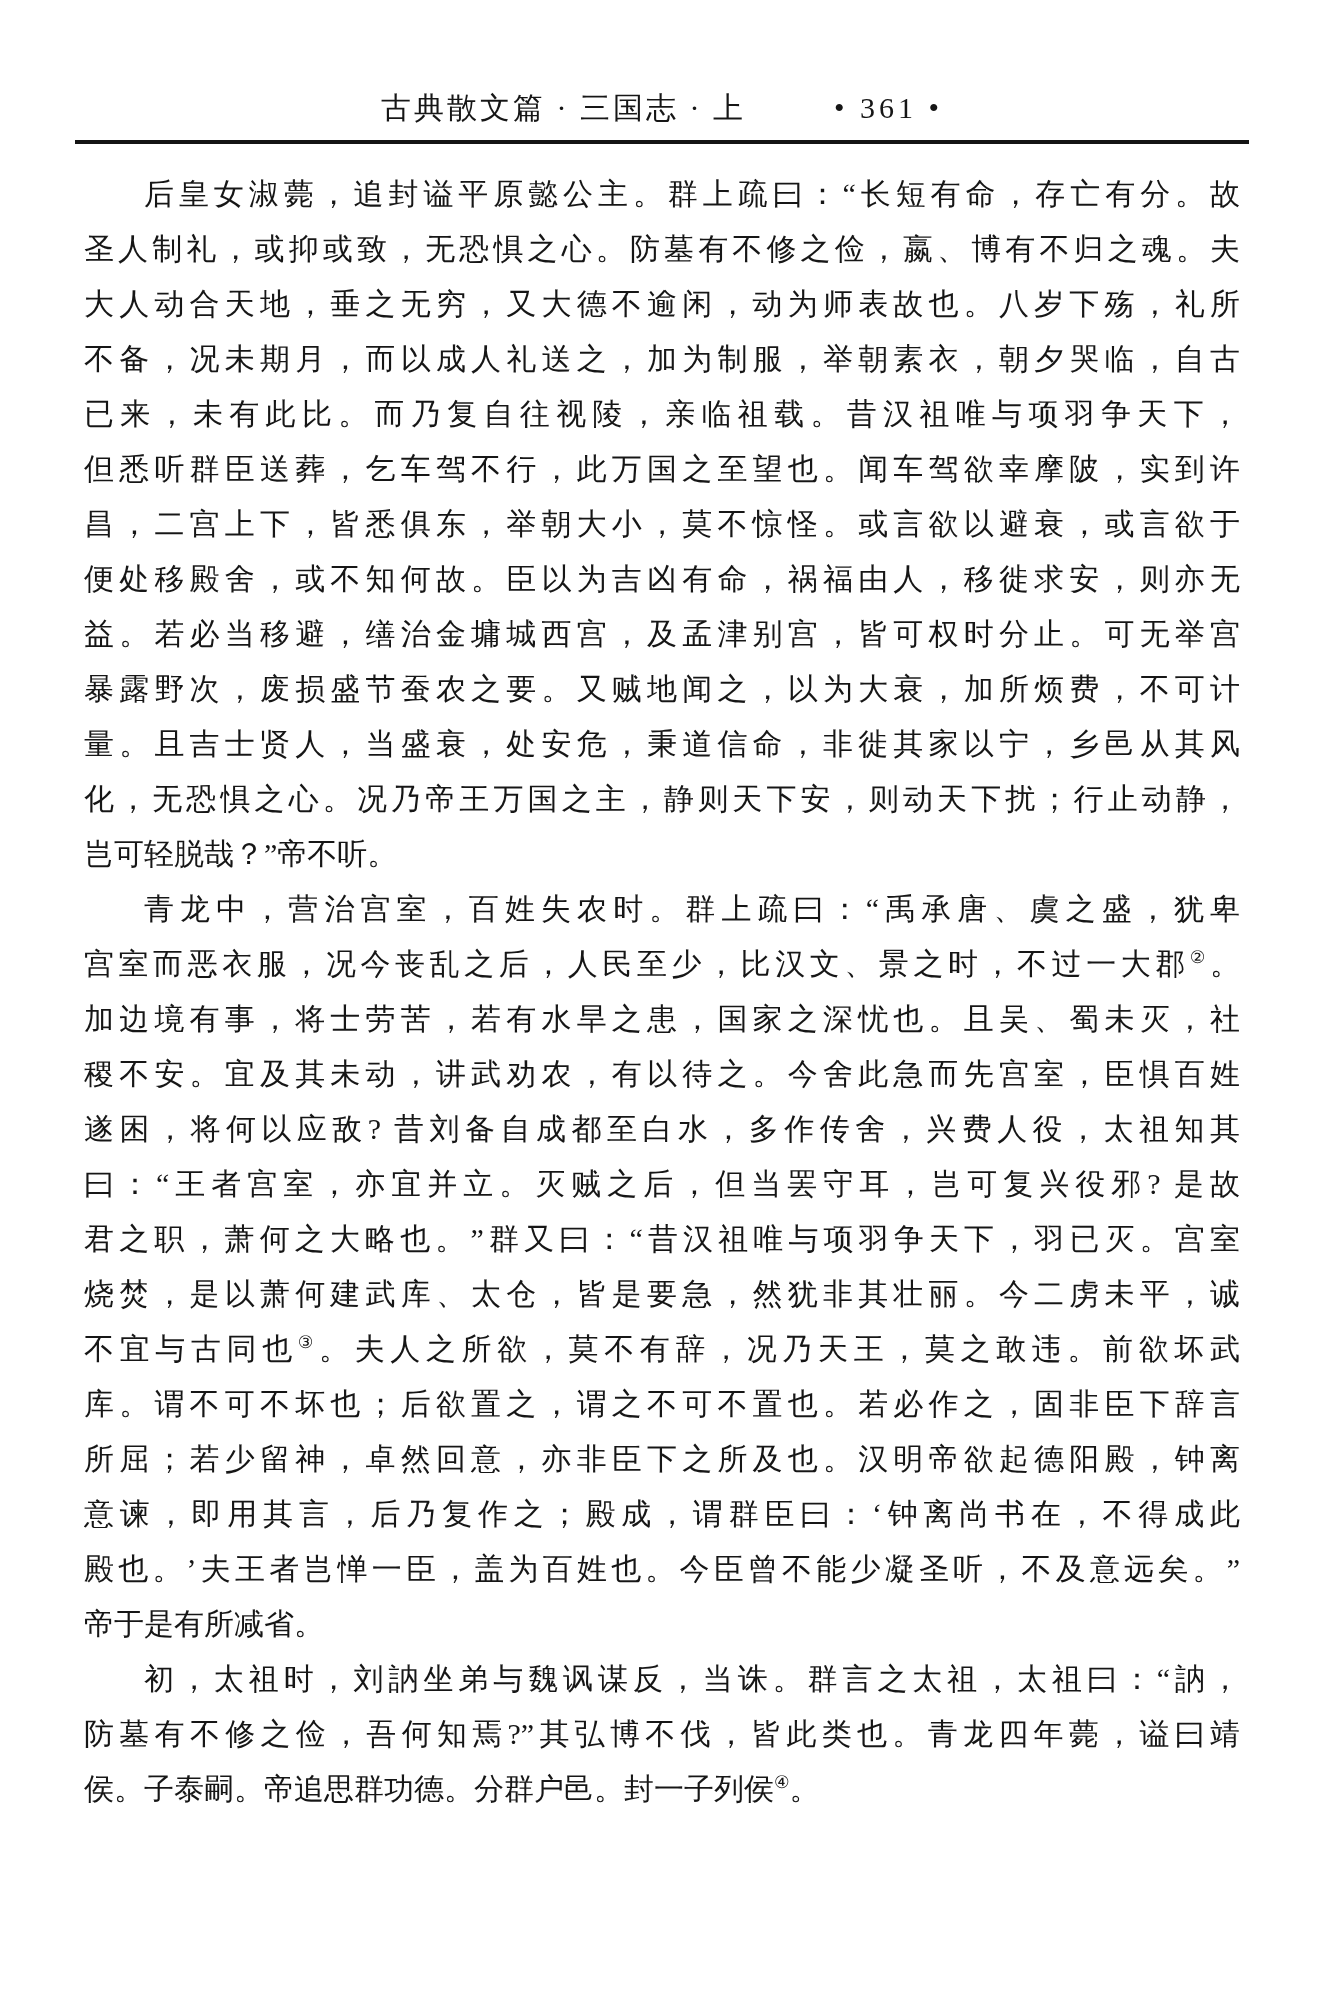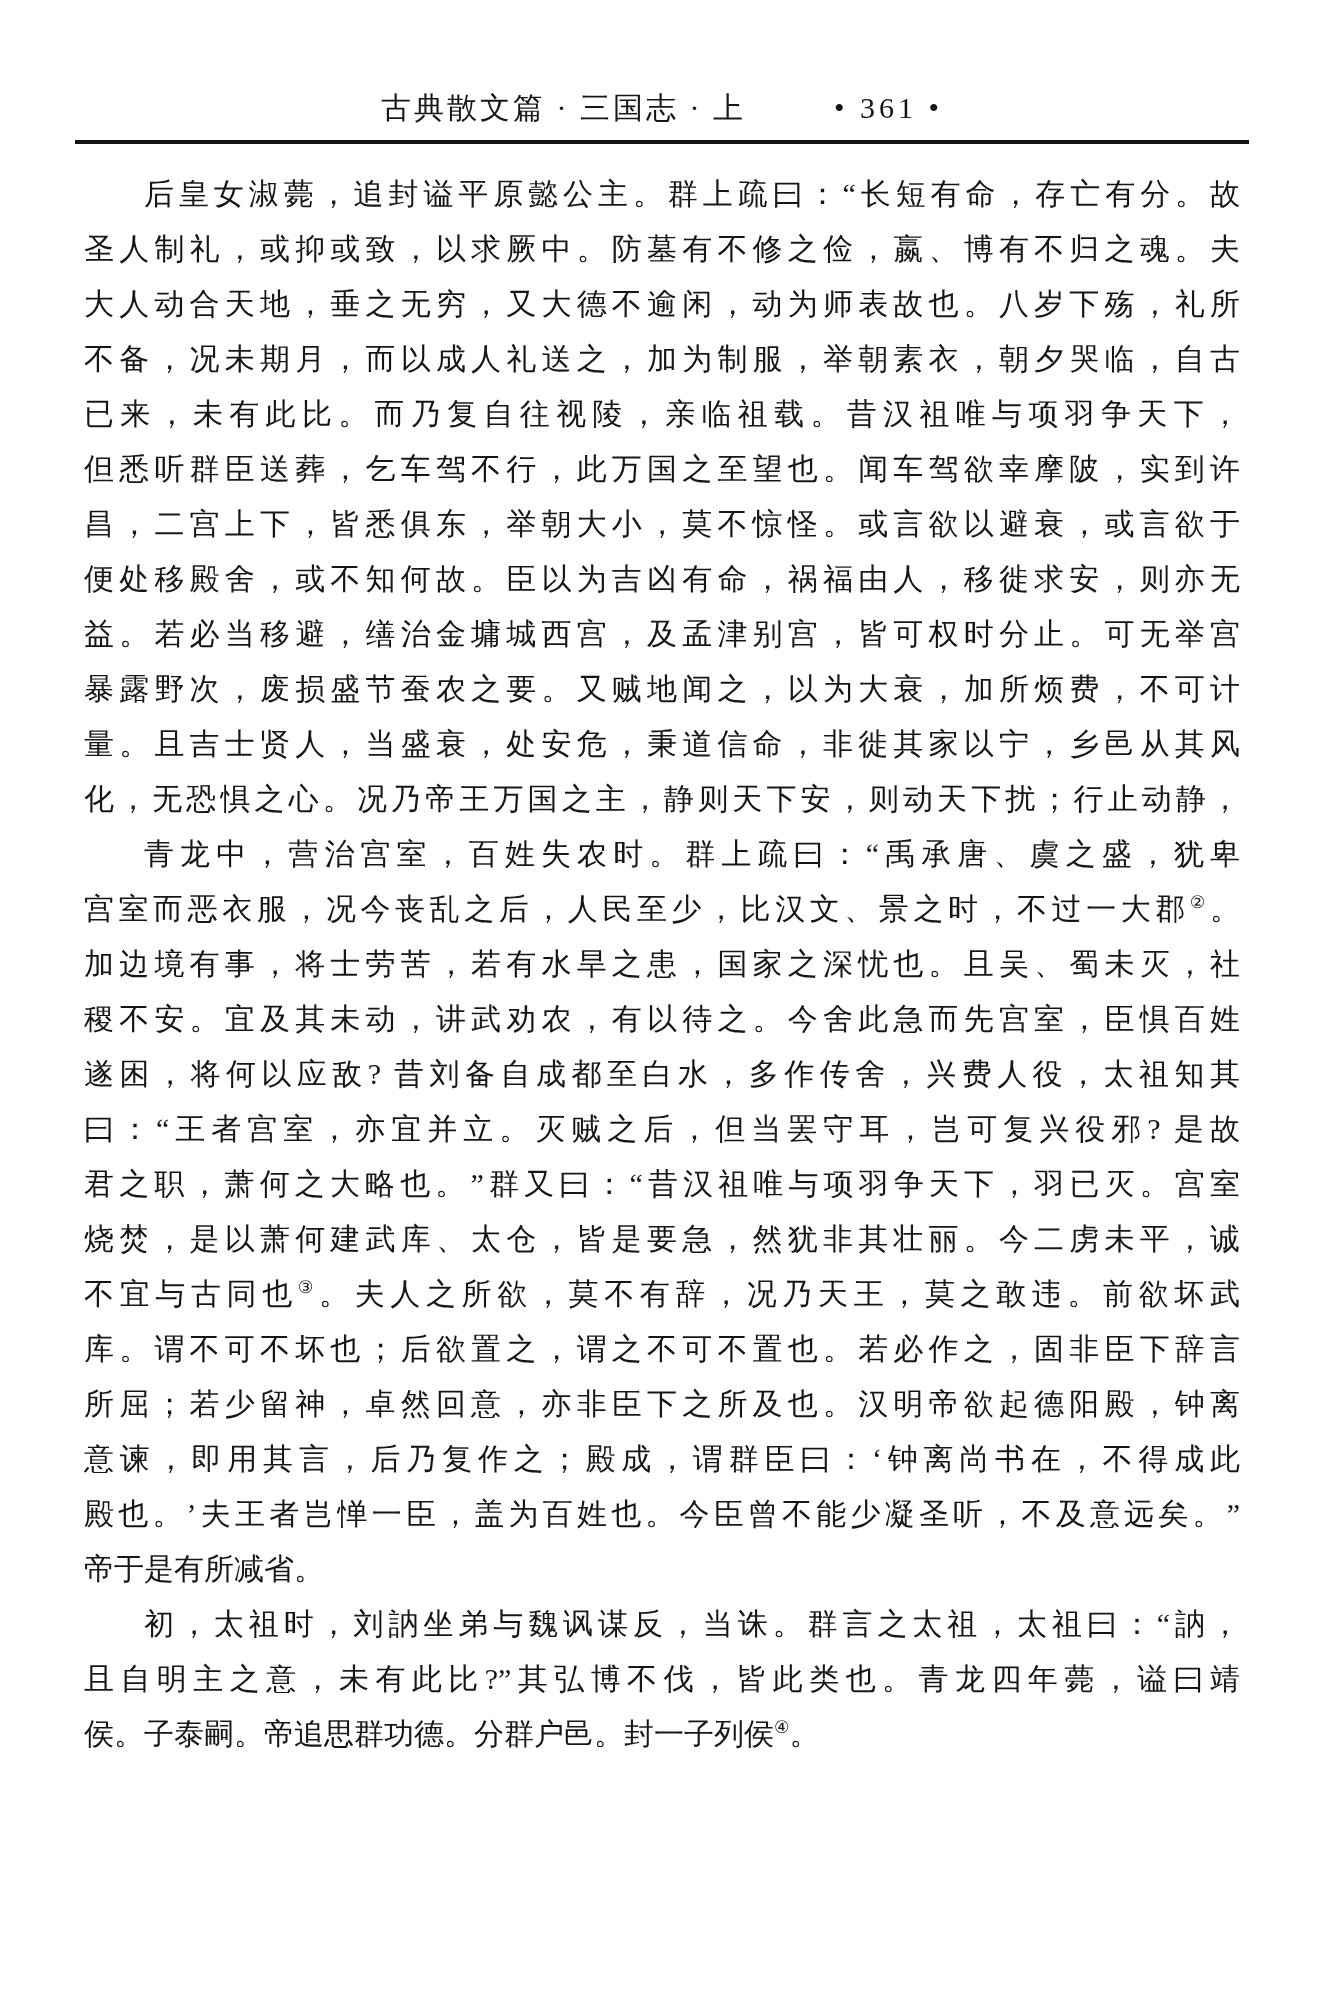--- a/index.html
+++ b/index.html
@@ -65,43 +65,44 @@
 
   <div class="header">
     <span class="title">古典散文篇 · 三国志 · 上</span>
     <span class="page-num">• 361 •</span>
   </div>
 
   <div class="rule"></div>
 
   <div class="body-text">
       <div class="line first">后皇女淑薨，追封谥平原懿公主。群上疏曰：“长短有命，存亡有分。故</div>
-      <div class="line">圣人制礼，或抑或致，以求厥中。防墓有不修之俭，嬴、博有不归之魂。夫</div>
+      <div class="line">圣人制礼，或抑或致，无恐惧之心。防墓有不修之俭，嬴、博有不归之魂。夫</div>
       <div class="line">大人动合天地，垂之无穷，又大德不逾闲，动为师表故也。八岁下殇，礼所</div>
       <div class="line">不备，况未期月，而以成人礼送之，加为制服，举朝素衣，朝夕哭临，自古</div>
       <div class="line">已来，未有此比。而乃复自往视陵，亲临祖载。昔汉祖唯与项羽争天下，</div>
       <div class="line">但悉听群臣送葬，乞车驾不行，此万国之至望也。闻车驾欲幸摩陂，实到许</div>
       <div class="line">昌，二宫上下，皆悉俱东，举朝大小，莫不惊怪。或言欲以避衰，或言欲于</div>
       <div class="line">便处移殿舍，或不知何故。臣以为吉凶有命，祸福由人，移徙求安，则亦无</div>
       <div class="line">益。若必当移避，缮治金墉城西宫，及孟津别宫，皆可权时分止。可无举宫</div>
       <div class="line">暴露野次，废损盛节蚕农之要。又贼地闻之，以为大衰，加所烦费，不可计</div>
       <div class="line">量。且吉士贤人，当盛衰，处安危，秉道信命，非徙其家以宁，乡邑从其风</div>
       <div class="line">化，无恐惧之心。况乃帝王万国之主，静则天下安，则动天下扰；行止动静，</div>
+      <div class="line last">岂可轻脱哉？”帝不听。</div>
       <div class="line first">青龙中，营治宫室，百姓失农时。群上疏曰：“禹承唐、虞之盛，犹卑</div>
       <div class="line">宫室而恶衣服，况今丧乱之后，人民至少，比汉文、景之时，不过一大郡<sup>②</sup>。</div>
       <div class="line">加边境有事，将士劳苦，若有水旱之患，国家之深忧也。且吴、蜀未灭，社</div>
       <div class="line">稷不安。宜及其未动，讲武劝农，有以待之。今舍此急而先宫室，臣惧百姓</div>
       <div class="line">遂困，将何以应敌? 昔刘备自成都至白水，多作传舍，兴费人役，太祖知其</div>
       <div class="line">曰：“王者宫室，亦宜并立。灭贼之后，但当罢守耳，岂可复兴役邪? 是故</div>
       <div class="line">君之职，萧何之大略也。”群又曰：“昔汉祖唯与项羽争天下，羽已灭。宫室</div>
       <div class="line">烧焚，是以萧何建武库、太仓，皆是要急，然犹非其壮丽。今二虏未平，诚</div>
       <div class="line">不宜与古同也<sup>③</sup>。夫人之所欲，莫不有辞，况乃天王，莫之敢违。前欲坏武</div>
       <div class="line">库。谓不可不坏也；后欲置之，谓之不可不置也。若必作之，固非臣下辞言</div>
       <div class="line">所屈；若少留神，卓然回意，亦非臣下之所及也。汉明帝欲起德阳殿，钟离</div>
       <div class="line">意谏，即用其言，后乃复作之；殿成，谓群臣曰：‘钟离尚书在，不得成此</div>
       <div class="line">殿也。’夫王者岂惮一臣，盖为百姓也。今臣曾不能少凝圣听，不及意远矣。”</div>
       <div class="line last">帝于是有所减省。</div>
       <div class="line first">初，太祖时，刘訥坐弟与魏讽谋反，当诛。群言之太祖，太祖曰：“訥，</div>
-      <div class="line">且自明主之意，未有此比?”其弘博不伐，皆此类也。青龙四年薨，谥曰靖</div>
+      <div class="line">防墓有不修之俭，吾何知焉?”其弘博不伐，皆此类也。青龙四年薨，谥曰靖</div>
       <div class="line last">侯。子泰嗣。帝追思群功德。分群户邑。封一子列侯<sup>④</sup>。</div>
     </div>
 
 </div>
 
 </body></html>

